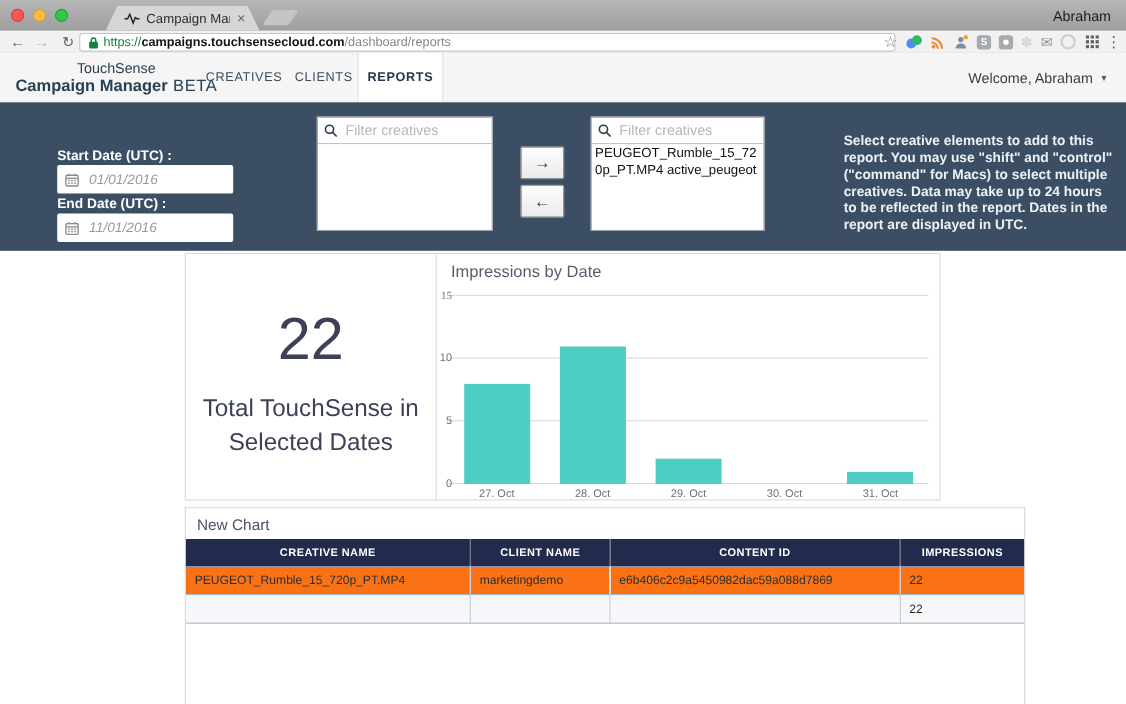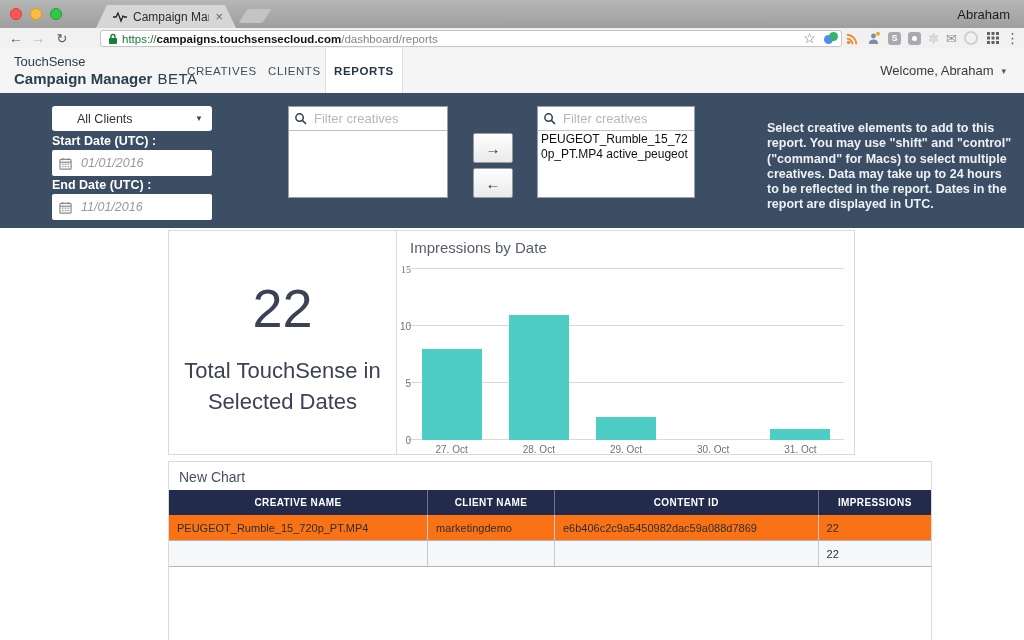--- a/index.html
+++ b/index.html
@@ -21,39 +21,39 @@
   .newtab{position:absolute;left:243px;top:9px;width:24px;height:14px;background:#c4c4c4;
           transform:skewX(-33deg);border-radius:2px;}
   .window-user{position:absolute;right:14px;top:7px;font-size:13px;color:#1c1c1c;}
   
   .toolbar{position:absolute;top:28px;left:0;width:100%;height:20px;background:#f1f1f2;
            border-bottom:1px solid #c9c9c9;box-sizing:content-box;}
   .tbtn{position:absolute;top:0;height:20px;width:20px;display:flex;align-items:center;
         justify-content:center;font-size:14px;color:#585858;}
   .urlbar{position:absolute;left:72px;top:2px;width:726px;height:15px;background:#fff;
           border:1px solid #c6c6c6;border-radius:3px;display:flex;align-items:center;
-          padding:0 7px;gap:4px;font-size:11.5px;white-space:nowrap;overflow:hidden;margin-left:28px;}
+          padding:0 7px;gap:4px;font-size:11.5px;white-space:nowrap;overflow:hidden;}
   .url-scheme{color:#188038;}
   .url-domain{color:#141414;font-weight:700;}
   .url-path{color:#868686;}
   .ricon{position:absolute;top:2px;width:17px;height:16px;display:flex;align-items:center;
          justify-content:center;}
   .badge-sq{width:13px;height:13px;border-radius:3px;background:#a7abb0;color:#fff;
             font-size:9px;font-weight:700;display:flex;align-items:center;justify-content:center;}
   .badge-dot{width:13px;height:13px;border-radius:3px;background:#a7abb0;position:relative;}
   .badge-dot::after{content:"";position:absolute;left:4px;top:4px;width:5px;height:5px;
             border-radius:50%;background:#fff;}
   .ring{width:10px;height:10px;border:2px solid #d0d0d0;border-radius:50%;}
   .circ2{position:relative;width:14px;height:13px;}
   .circ2 i{position:absolute;width:9px;height:9px;border-radius:50%;}
   .circ2 i:first-child{left:0;top:3px;background:#4e8df7;}
   .circ2 i:last-child{left:5px;top:0;background:#35b56a;}
   
   .appheader{position:absolute;top:48px;left:0;width:100%;height:45px;background:#f5f5f6;}
-  .brand{position:absolute;left:14px;top:6px;color:#28404f;line-height:1.25;}
+  .brand{position:absolute;left:14px;top:6px;color:#28404f;line-height:1.25;text-align:center;}
   .brand-top{font-size:13px;}
   .brand-bottom{font-size:15px;font-weight:700;}
   .brand-beta{font-weight:400;margin-left:5px;letter-spacing:.5px;}
   .nav-item{position:absolute;top:0;height:45px;display:flex;align-items:center;
             font-size:11.5px;letter-spacing:.6px;color:#3c4d5c;}
   .nav-creatives{left:187px;}
   .nav-clients{left:268px;}
   .nav-reports{left:325px;width:76px;justify-content:center;background:#fff;
                border-left:1px solid #ddd;border-right:1px solid #ddd;font-weight:700;color:#24374a;}
   .nav-help{left:402px;width:68px;justify-content:center;border-right:1px solid #ddd;}
@@ -63,21 +63,21 @@
   
   .filterbar{position:absolute;top:93px;left:0;width:100%;height:135px;background:#3b4e63;}
   .client-select{position:absolute;left:52px;top:13px;width:160px;height:25px;background:#fff;
                  border-radius:3px;display:flex;align-items:center;font-size:12.5px;color:#333;
                  padding-left:25px;box-sizing:border-box;}
   .select-caret{position:absolute;right:9px;top:8px;font-size:8px;color:#444;}
   .fieldlabel{position:absolute;left:52px;color:#fff;font-weight:700;font-size:12.5px;}
   .dateinput{position:absolute;left:52px;width:160px;height:26px;background:#fff;border-radius:2px;
              display:flex;align-items:center;padding-left:7px;gap:9px;box-sizing:border-box;}
   .dateval{font-size:12.5px;color:#9a9a9a;font-style:italic;}
-  .dualbox{position:absolute;top:13px;width:160px;height:92px;background:#fff;
+  .dualbox{position:absolute;top:13px;width:160px;height:104px;background:#fff;
            border:1px solid #98a0a8;box-sizing:border-box;}
   .searchrow{height:24px;border-bottom:1px solid #c2c2c2;display:flex;align-items:center;
              padding:0 5px;gap:5px;box-sizing:border-box;}
   .searchrow input{border:none;outline:none;flex:1;font-size:13px;font-family:inherit;
                    color:#333;min-width:0;background:transparent;}
   .searchrow input::placeholder{color:#b3b8bd;}
   .listarea{position:absolute;top:24px;bottom:0;left:0;right:0;overflow:hidden;}
   .sel-item{font-size:12px;color:#101010;line-height:15px;padding:1px 3px;word-break:break-all;}
   .movebtn{position:absolute;left:473px;width:40px;height:30px;
            background:linear-gradient(#fefefe,#eaeaea);border:1px solid #9b9b9b;border-radius:2px;
@@ -212,24 +212,20 @@
     <div class="nav-item nav-creatives">CREATIVES</div>
     <div class="nav-item nav-clients">CLIENTS</div>
     <div class="nav-item nav-reports">REPORTS</div>
     <div class="welcome">
       <span>Welcome, Abraham</span>
       <span class="welcome-caret">▾</span>
     </div>
   </div>
 
   <div class="filterbar">
-    <div class="client-select">
-      <span>All Clients</span>
-      <span class="select-caret">▼</span>
-    </div>
     <div class="fieldlabel" style="top:41px;">Start Date (UTC) :</div>
     <div class="dateinput" style="top:57px;">
       <span style="display:flex;">
         <svg width="13" height="13" viewBox="0 0 14 14">
             <rect x="1" y="2.5" width="12" height="10.5" rx="1" fill="none" stroke="#8a8a8a" stroke-width="1.3"></rect>
             <line x1="1" y1="5.6" x2="13" y2="5.6" stroke="#8a8a8a" stroke-width="1.3"></line>
             <line x1="4" y1="1" x2="4" y2="3.4" stroke="#8a8a8a" stroke-width="1.3"></line>
             <line x1="10" y1="1" x2="10" y2="3.4" stroke="#8a8a8a" stroke-width="1.3"></line>
             <g fill="#a0a0a0">
               <rect x="3" y="7" width="2" height="1.4"></rect>

